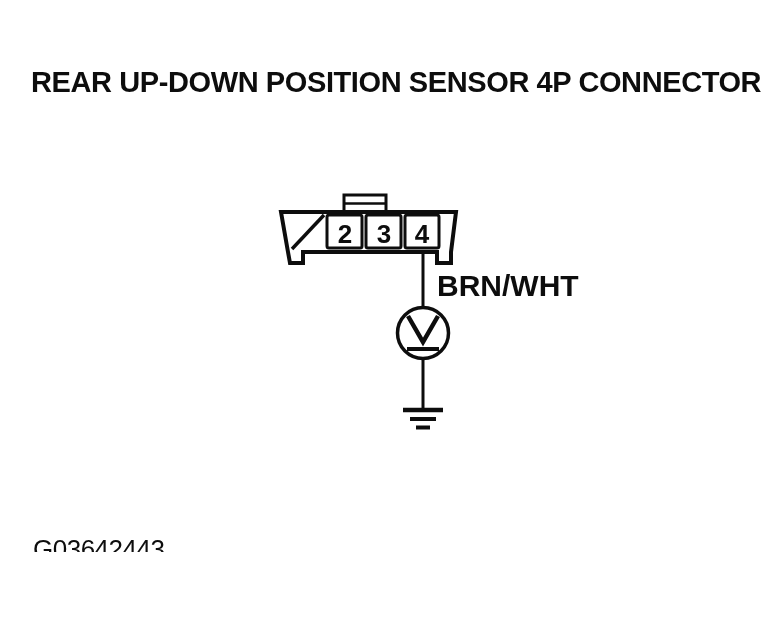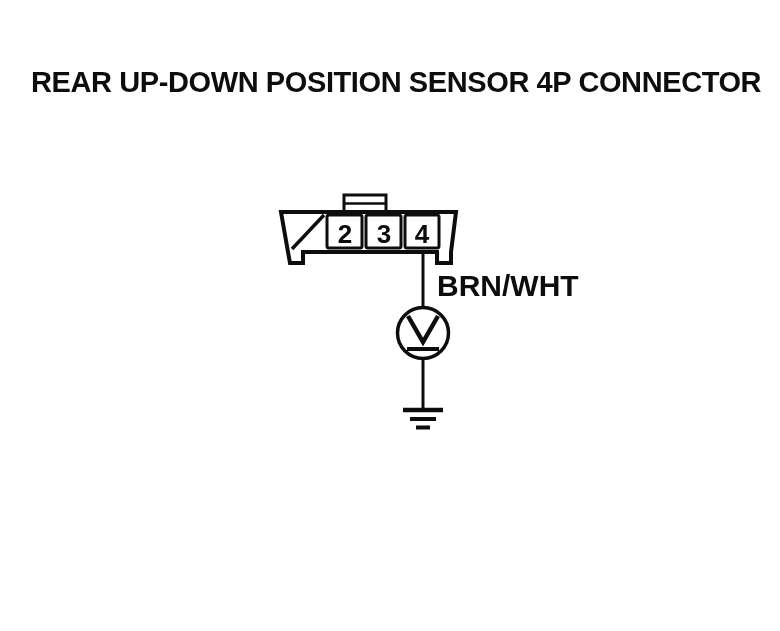--- a/index.html
+++ b/index.html
@@ -108,14 +108,15 @@
     <line x1="423" y1="358" x2="423" y2="410" stroke="#0d0d0d" stroke-width="3"></line>
 
     <g stroke="#0d0d0d">
       <line x1="403" y1="410" x2="443" y2="410" stroke-width="4.5"></line>
       <line x1="410" y1="419" x2="436" y2="419" stroke-width="4"></line>
       <line x1="416" y1="427.5" x2="430" y2="427.5" stroke-width="4"></line>
     </g>
   </svg>
 
 
+  <div class="figure-id">G03642443</div>
 
 </div>
 
 </body></html>

